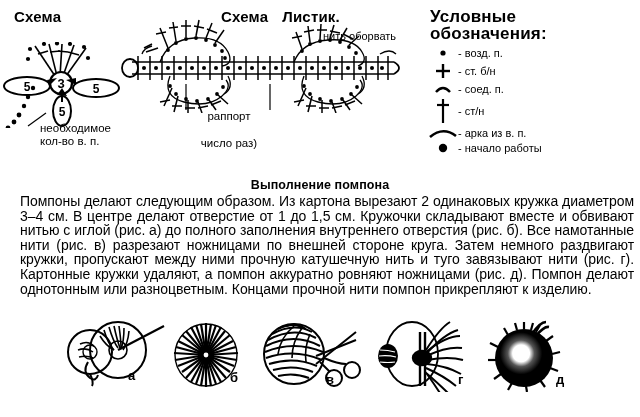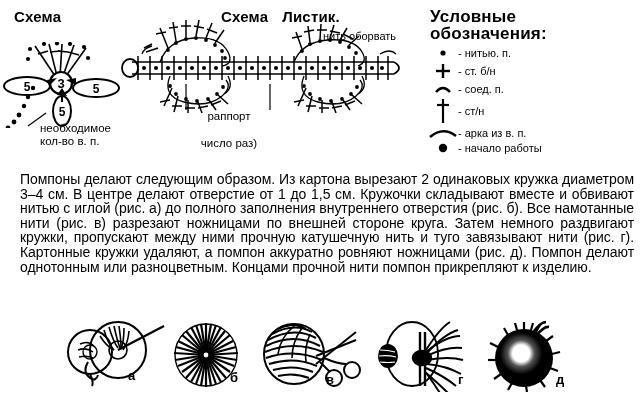--- a/index.html
+++ b/index.html
@@ -343,21 +343,21 @@
       </div>
 
       <div class="leg-list">
 
         <div class="leg-row">
           <span class="leg-sym">
             <svg width="12" height="12">
                 <circle cx="6" cy="6" r="2.6" fill="#000"></circle>
               </svg>
           </span>
-          <span class="leg-txt">- нитью. п.</span>
+          <span class="leg-txt">- возд. п.</span>
         </div>
 
         <div class="leg-row tall">
           <span class="leg-sym">
             <svg width="20" height="18">
               <line x1="10" y1="2" x2="10" y2="16" stroke="#000" stroke-width="2.4"></line>
               <line x1="3" y1="9" x2="17" y2="9" stroke="#000" stroke-width="2.4"></line>
             </svg>
           </span>
           <span class="leg-txt">- ст. б/н</span>
@@ -398,20 +398,21 @@
               </svg>
           </span>
           <span class="leg-txt">- начало работы</span>
         </div>
 
       </div>
     </div>
   </div>
 
   <div class="article">
+    <div class="art-title">Выполнение помпона</div>
     <div class="art-body">
       <p>Помпоны делают следующим образом. Из картона вырезают 2 одинаковых кружка диаметром 3–4 см. В центре делают отверстие от 1 до 1,5 см. Кружочки складывают вместе и обвивают нитью с иглой (рис. а) до полного заполнения внутреннего отверстия (рис. б). Все намотанные нити (рис. в) разрезают ножницами по внешней стороне круга. Затем немного раздвигают кружки, пропускают между ними прочную катушечную нить и туго завязывают нити (рис. г). Картонные кружки удаляют, а помпон аккуратно ровняют ножницами (рис. д). Помпон делают однотонным или разноцветным. Концами прочной нити помпон прикрепляют к изделию.</p>
     </div>
   </div>
 
   <div class="figures">
 
     <div class="fig" style="left:60px;top:2px;">
       <svg width="110" height="70" viewBox="0 0 110 70">
         <circle cx="30" cy="34" r="22" fill="none" stroke="#000" stroke-width="2"></circle>

